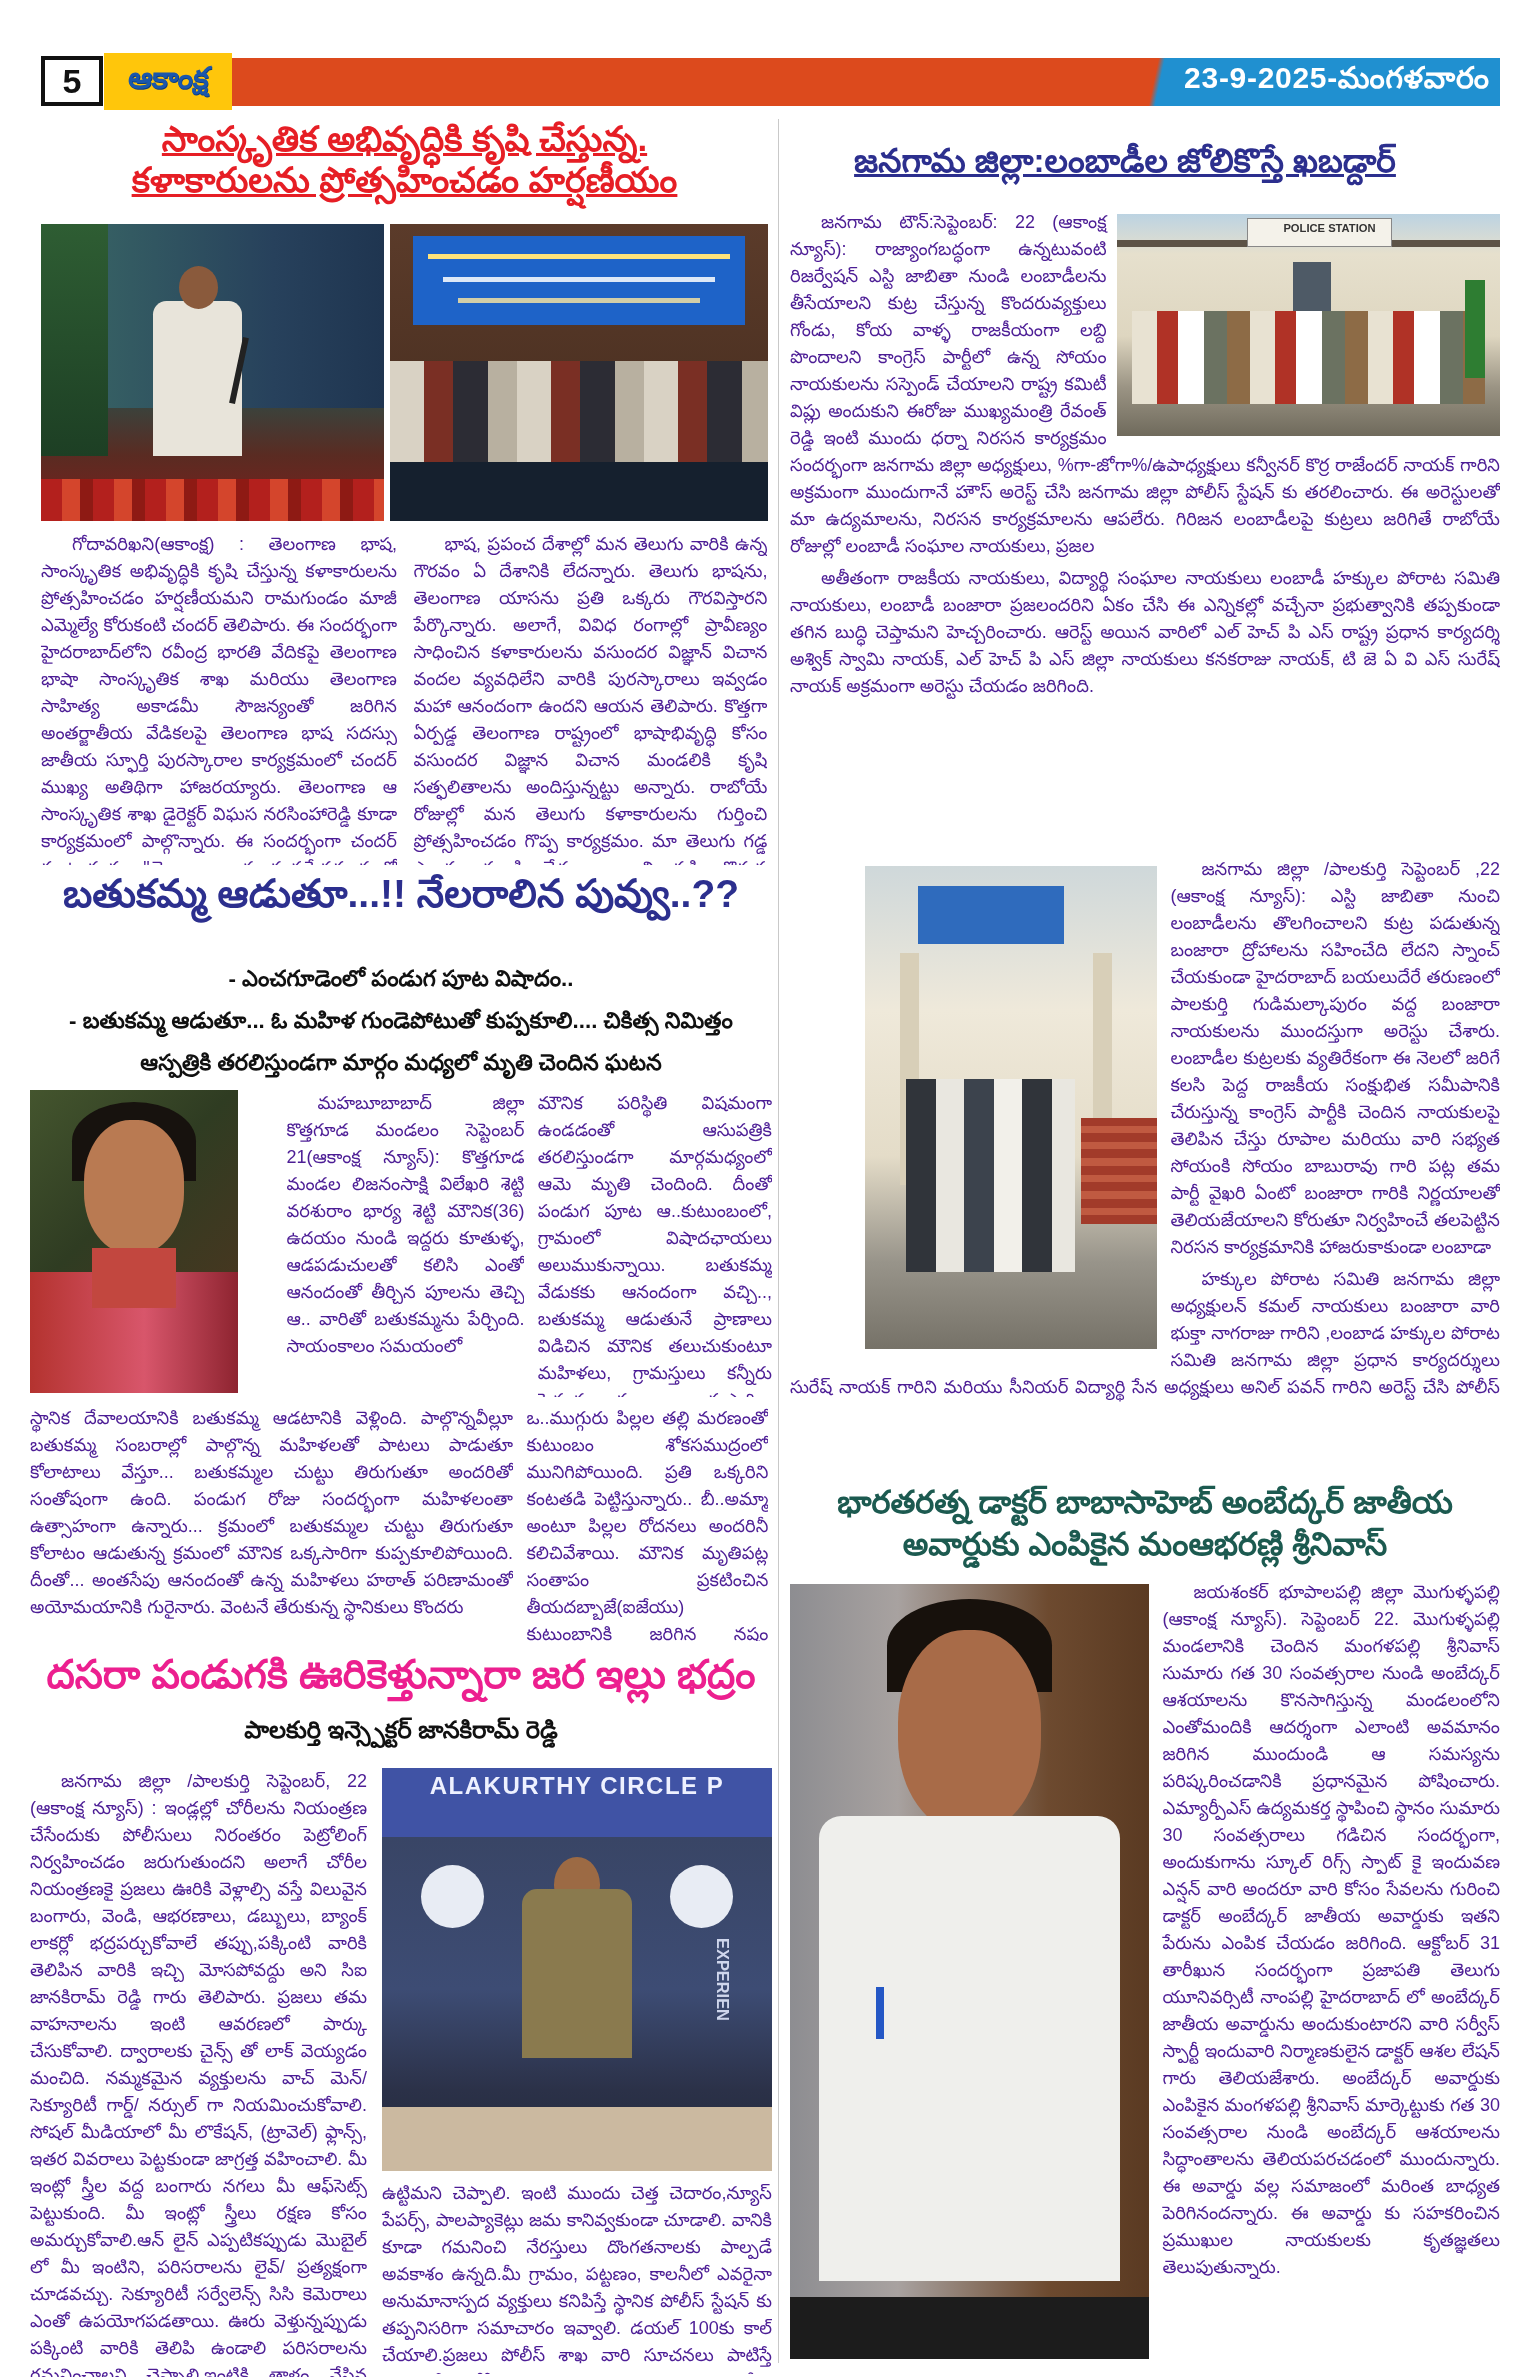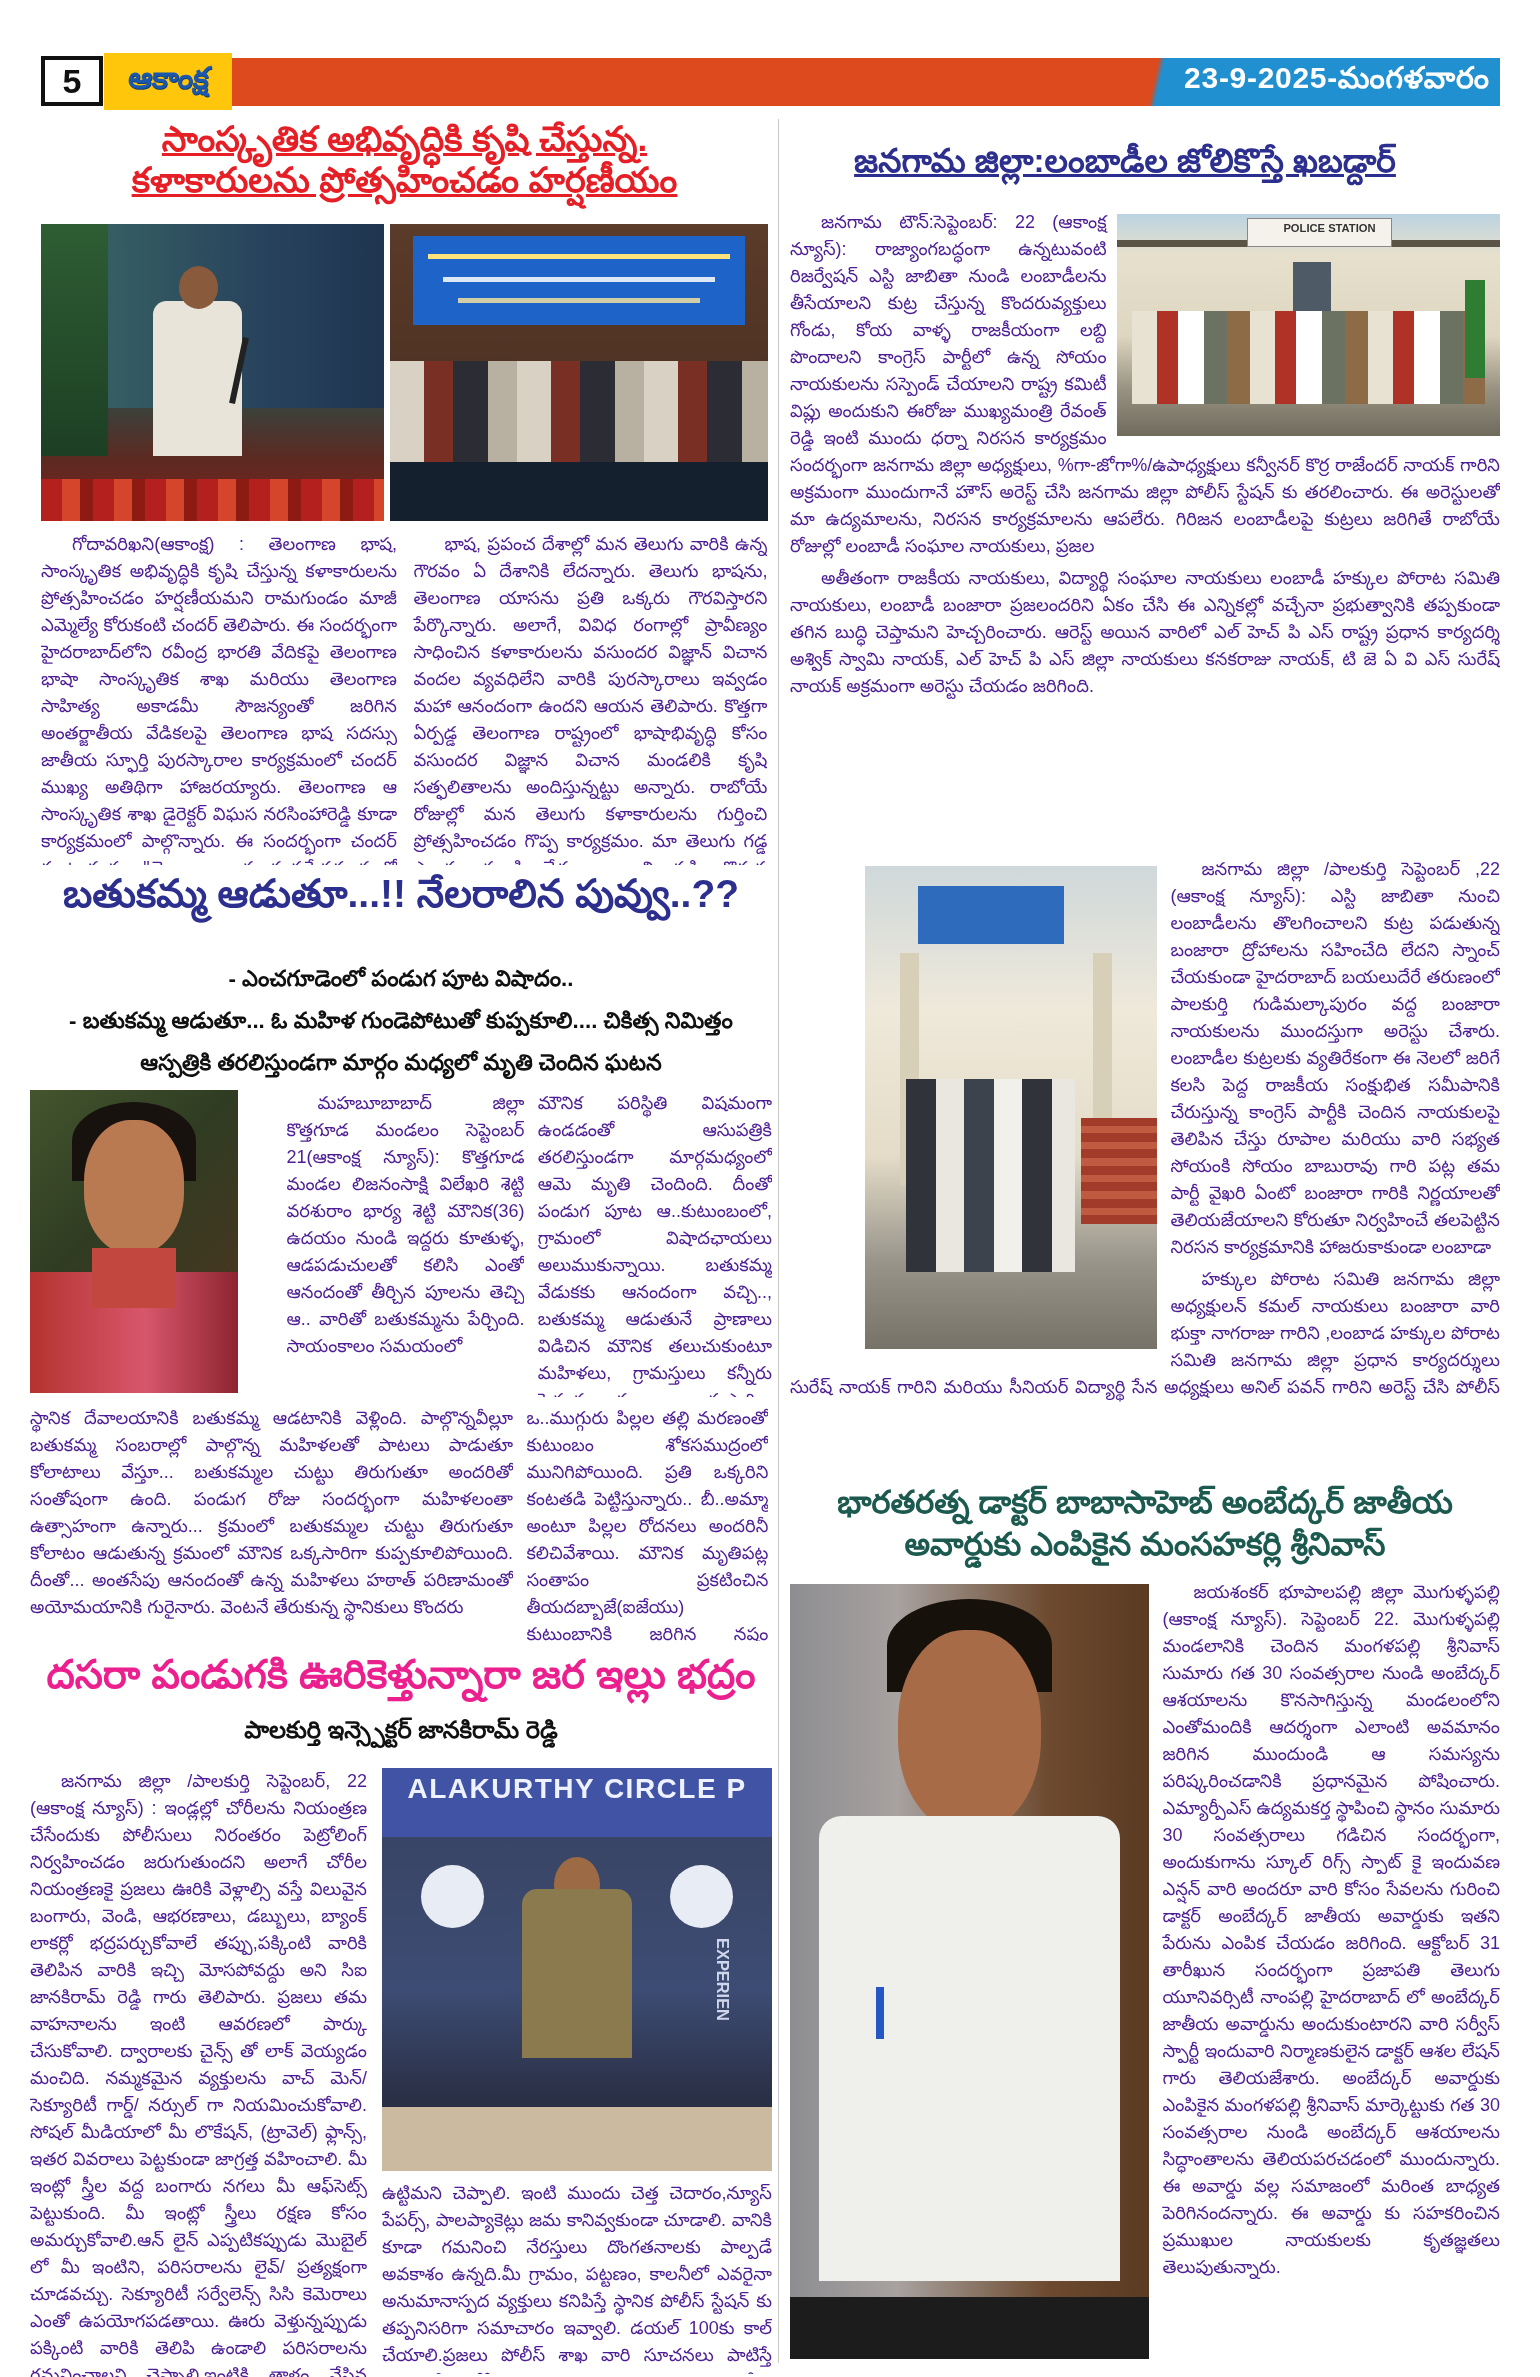--- a/index.html
+++ b/index.html
@@ -65,21 +65,21 @@
         background:repeating-linear-gradient(90deg,#30343a 0 30px,#e9e7e0 30px 58px,#3c434d 58px 88px,#f2f0ea 88px 116px);}
   
   .phE{background:linear-gradient(135deg,#44552e 0%,#2f3c22 40%,#54341f 100%);}
   .phE .face{left:26%;top:10%;width:48%;height:44%;background:#b97a52;border-radius:46%;}
   .phE .hair{left:20%;top:4%;width:60%;height:26%;background:#17120e;border-radius:50% 50% 0 0;}
   .phE .saree{left:0;bottom:0;width:100%;height:40%;background:linear-gradient(90deg,#b4332f,#d8566b 55%,#8e2430);}
   .phE .blouse{left:30%;bottom:28%;width:40%;height:20%;background:#c2473f;}
   
   .phF{background:linear-gradient(180deg,#37425f 0%,#3d4c74 55%,#2b3148 80%,#20273a 100%);}
   .phF .banner{left:0;top:0;width:100%;height:17%;background:#4053a5;color:#eef1ff;font-weight:bold;
-               font-size:28px;letter-spacing:1.5px;text-align:center;line-height:1.5;position:absolute;font-family:"Liberation Sans",sans-serif;}
+               font-size:24px;letter-spacing:1.5px;text-align:center;line-height:1.5;position:absolute;font-family:"Liberation Sans",sans-serif;}
   .phF .logo1{left:10%;top:24%;width:63px;height:63px;background:#e8ecf4;border-radius:50%;}
   .phF .logo2{right:10%;top:24%;width:63px;height:63px;background:#e8ecf4;border-radius:50%;}
   .phF .officer{left:36%;top:30%;width:28%;height:42%;background:#8a7a4e;border-radius:15px 15px 0 0;}
   .phF .oface{left:44%;top:22%;width:12%;height:14%;background:#9c6a44;border-radius:50%;}
   .phF .desk{left:0;bottom:0;width:100%;height:16%;background:#cbb9a0;}
   .phF .expy{right:2%;top:50%;color:#cfd6ec;font-size:16.4px;font-weight:bold;transform:rotate(90deg);}
   
   .phG{background:linear-gradient(90deg,#8d8d91 0%,#a8a2a0 30%,#6d4a2f 72%,#5a3a22 100%);}
   .phG .face{left:30%;top:6%;width:40%;height:26%;background:#a86b48;border-radius:46%;}
   .phG .hair{left:27%;top:2%;width:46%;height:12%;background:#17110c;border-radius:50% 50% 0 0;}
@@ -216,21 +216,21 @@
         <div class="expy">EXPERIEN</div>
       </div>
       <div class="body-txt" style="margin-top:9px;height:194px;overflow:hidden;">
         <p style="text-indent:0;">ఉట్టిమని చెప్పాలి. ఇంటి ముందు చెత్త చెదారం,న్యూస్ పేపర్స్, పాలప్యాకెట్లు జమ కానివ్వకుండా చూడాలి. వానికి కూడా గమనించి నేరస్తులు దొంగతనాలకు పాల్పడే అవకాశం ఉన్నది.మీ గ్రామం, పట్టణం, కాలనీలో ఎవరైనా అనుమానాస్పద వ్యక్తులు కనిపిస్తే స్థానిక పోలీస్ స్టేషన్ కు తప్పనిసరిగా సమాచారం ఇవ్వాలి. డయల్ 100కు కాల్ చేయాలి.ప్రజలు పోలీస్ శాఖ వారి సూచనలు పాటిస్తే సహకరిస్తే చోరీల నియంత్రించడం సులభవును సీఐ జానకిరామ్ రెడ్డి గారు తెలిపారు.</p>
       </div>
     </div>
   </div>
 
   <div class="hl teal" style="left:790px;top:1482px;width:710px;font-size:32px;line-height:1.3;">
     <div>భారతరత్న డాక్టర్ బాబాసాహెబ్ అంబేద్కర్ జాతీయ</div>
-    <div>అవార్డుకు ఎంపికైన మంసహకర్లి శ్రీనివాస్</div>
+    <div>అవార్డుకు ఎంపికైన మంఆభరణ్లి శ్రీనివాస్</div>
   </div>
 
   <div style="position:absolute;left:790px;top:1579px;width:710px;height:792px;overflow:hidden;">
     <div class="ph phG" style="float:left;width:359px;height:775px;margin:4.5px 13.4px 0 0;">
       <div class="hair"></div>
       <div class="face"></div>
       <div class="shirt"></div>
       <div class="pen"></div>
       <div class="dark"></div>
     </div>

